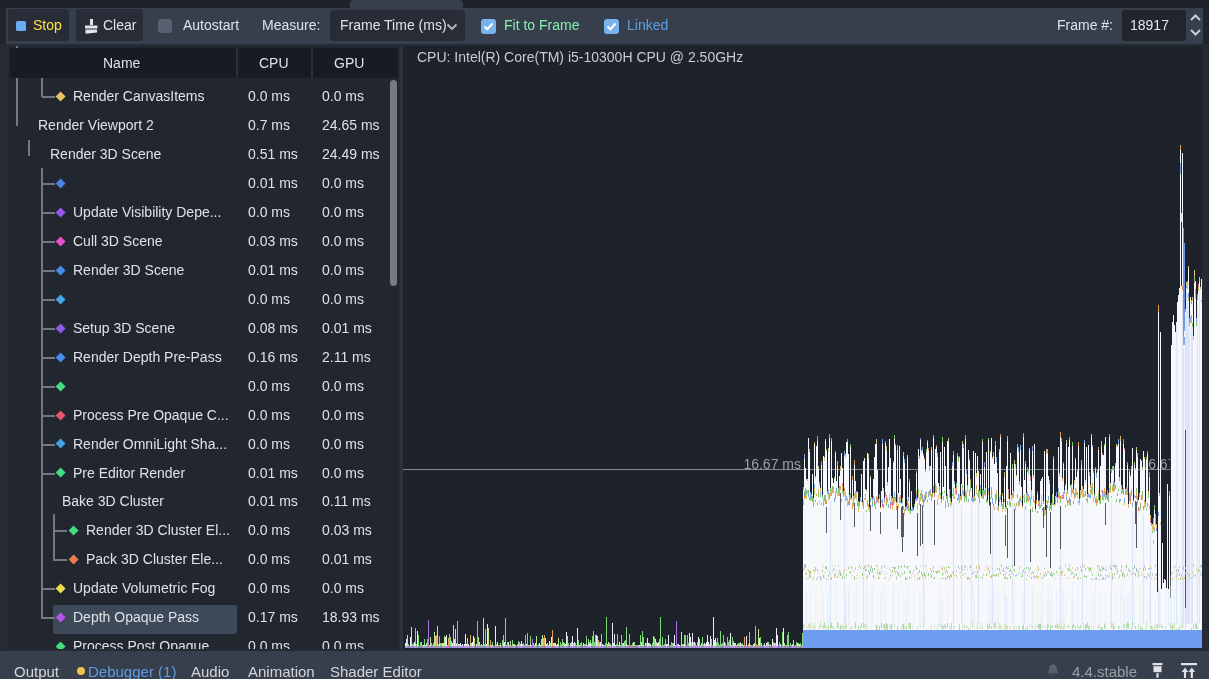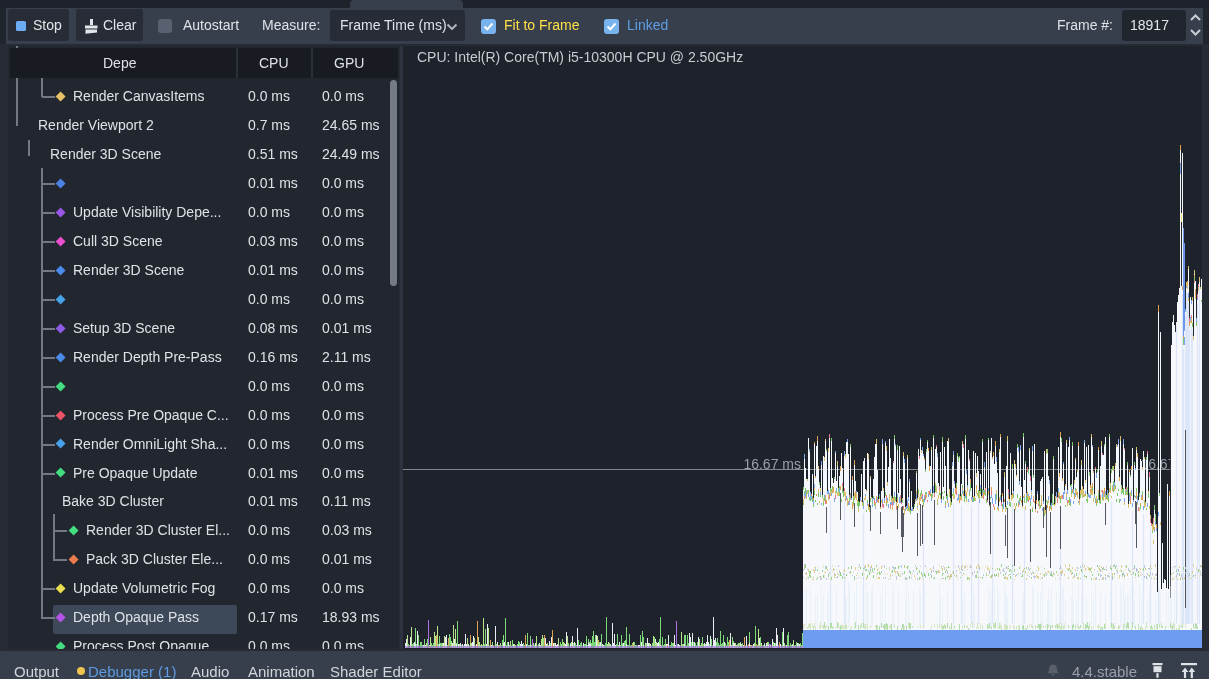--- a/index.html
+++ b/index.html
@@ -12,21 +12,21 @@
 
 <div class="abs" style="left:0;top:0;width:1209px;height:8px;background:#1e222b"></div>
 <div class="abs" style="left:350px;top:0;width:113px;height:8px;background:#373e4c;border-radius:4px 4px 0 0"></div>
 
 <div class="abs" style="left:0;top:8px;width:1209px;height:36px;background:#373e4c"></div>
 <div class="abs" style="left:0;top:8px;width:6px;height:36px;background:#20252d"></div>
 <div class="abs" style="left:1203px;top:8px;width:6px;height:36px;background:#20252d"></div>
 
 <div class="abs" style="left:8px;top:9px;width:61px;height:32px;background:#272c37;border-radius:3px"></div>
 <div class="abs" style="left:15.5px;top:20.5px;width:10px;height:10px;background:#6cacf2;border-radius:1.5px"></div>
-<div class="tl" style="left:33px;top:9.5px;color:#e5e5e5">Stop</div>
+<div class="tl" style="left:33px;top:9.5px;color:#fde047">Stop</div>
 
 <div class="abs" style="left:76px;top:9px;width:67px;height:32px;background:#272c37;border-radius:3px"></div>
 <svg class="abs" style="left:85px;top:18.5px" width="13" height="16" viewBox="0 0 13 16">
       <path d="M5 0h3v6H5z M0 6.5h12.5v3H0z M0.5 10.5h11.5v3l-11.5 1.2z" fill="#e2e6ea"></path>
     </svg>
 <div class="tl" style="left:103px;top:9.5px">Clear</div>
 
 <div class="abs" style="left:158px;top:19px;width:14px;height:14px;background:#596070;border-radius:3px"></div>
 <div class="tl" style="left:183px;top:9.5px">Autostart</div>
 <div class="tl" style="left:262px;top:9.5px">Measure:</div>
@@ -34,21 +34,21 @@
 <div class="abs" style="left:330px;top:10px;width:135px;height:31px;background:#272c37;border-radius:3px"></div>
 <div class="tl" style="left:340px;top:10px">Frame Time (ms)</div>
 <svg class="abs" style="left:446px;top:22.5px" width="12" height="7" viewBox="0 0 12 7">
       <path d="M1.5 1.5 6 6 10.5 1.5" stroke="#aeb4bc" stroke-width="2" fill="none"></path>
     </svg>
 
 <svg class="abs" style="left:481px;top:18.5px" width="15" height="15" viewBox="0 0 15 15">
       <rect width="15" height="15" rx="3" fill="#79b3ee"></rect>
       <path d="M3.5 7.5 6.3 10.3 11.5 4.5" stroke="#fff" stroke-width="2" fill="none"></path>
     </svg>
-<div class="tl" style="left:504px;top:9.5px;color:#fde047">Fit to Frame</div>
+<div class="tl" style="left:504px;top:9.5px;color:#86efac">Fit to Frame</div>
 <svg class="abs" style="left:604px;top:18.5px" width="15" height="15" viewBox="0 0 15 15">
       <rect width="15" height="15" rx="3" fill="#79b3ee"></rect>
       <path d="M3.5 7.5 6.3 10.3 11.5 4.5" stroke="#fff" stroke-width="2" fill="none"></path>
     </svg>
 <div class="tl" style="left:627px;top:9.5px;color:#5f9fe5">Linked</div>
 
 <div class="tl" style="left:1057px;top:9.5px">Frame #:</div>
 <div class="abs" style="left:1122px;top:10px;width:64px;height:31px;background:#21252e;border-radius:3px"></div>
 <div class="tl" style="left:1130px;top:10px;color:#e3e6ea">18917</div>
 <svg class="abs" style="left:1189px;top:12px" width="13" height="26" viewBox="0 0 13 26">
@@ -124,21 +124,21 @@
         <div class="rt" style="left:322px;top:371.6px">0.0 ms</div>
         <div style="position:absolute;left:57.4px;top:411.5px;width:7.2px;height:7.2px;background:#ea5368;transform:rotate(45deg)"></div>
         <div class="rt" style="left:73px;top:400.6px">Process Pre Opaque C...</div>
         <div class="rt" style="left:248px;top:400.6px">0.0 ms</div>
         <div class="rt" style="left:322px;top:400.6px">0.0 ms</div>
         <div style="position:absolute;left:57.4px;top:440.4px;width:7.2px;height:7.2px;background:#46a0ea;transform:rotate(45deg)"></div>
         <div class="rt" style="left:73px;top:429.5px">Render OmniLight Sha...</div>
         <div class="rt" style="left:248px;top:429.5px">0.0 ms</div>
         <div class="rt" style="left:322px;top:429.5px">0.0 ms</div>
         <div style="position:absolute;left:57.4px;top:469.4px;width:7.2px;height:7.2px;background:#43dc81;transform:rotate(45deg)"></div>
-        <div class="rt" style="left:73px;top:458.5px">Pre Opaque Update</div>
+        <div class="rt" style="left:73px;top:458.5px">Pre Editor Render</div>
         <div class="rt" style="left:248px;top:458.5px">0.01 ms</div>
         <div class="rt" style="left:322px;top:458.5px">0.0 ms</div>
         <div class="rt" style="left:62px;top:487.4px">Bake 3D Cluster</div>
         <div class="rt" style="left:248px;top:487.4px">0.01 ms</div>
         <div class="rt" style="left:322px;top:487.4px">0.11 ms</div>
         <div style="position:absolute;left:69.9px;top:527.3px;width:7.2px;height:7.2px;background:#43dc81;transform:rotate(45deg)"></div>
         <div class="rt" style="left:86px;top:516.4px">Render 3D Cluster El...</div>
         <div class="rt" style="left:248px;top:516.4px">0.0 ms</div>
         <div class="rt" style="left:322px;top:516.4px">0.03 ms</div>
         <div style="position:absolute;left:69.9px;top:556.3px;width:7.2px;height:7.2px;background:#ea7c50;transform:rotate(45deg)"></div>
@@ -156,21 +156,21 @@
         <div style="position:absolute;left:57.4px;top:643.1px;width:7.2px;height:7.2px;background:#43dc81;transform:rotate(45deg)"></div>
         <div class="rt" style="left:73px;top:632.2px">Process Post Opaque</div>
         <div class="rt" style="left:248px;top:632.2px">0.0 ms</div>
         <div class="rt" style="left:322px;top:632.2px">0.0 ms</div>
   </div>
 </div>
 
 <div class="abs" style="left:9.5px;top:47.5px;width:388px;height:30.5px;background:#181b22"></div>
 <div class="abs" style="left:235.5px;top:47.5px;width:2px;height:30.5px;background:#2b303a"></div>
 <div class="abs" style="left:310.5px;top:47.5px;width:2px;height:30.5px;background:#2b303a"></div>
-<div class="rt" style="left:103px;top:48.5px;line-height:29px">Depe</div>
+<div class="rt" style="left:103px;top:48.5px;line-height:29px">Name</div>
 <div class="rt" style="left:259px;top:48.5px;line-height:29px">CPU</div>
 <div class="rt" style="left:334px;top:48.5px;line-height:29px">GPU</div>
 
 <div class="abs" style="left:390px;top:80px;width:7px;height:206px;background:#757b85;border-radius:3.5px"></div>
 
 <div class="abs" style="left:399.5px;top:46px;width:3px;height:604px;background:#2d333e"></div>
 
 <div class="abs" style="left:403px;top:46px;width:799px;height:604px;background:#1d222b"></div>
 <svg id="gsvg" width="799" height="604" viewBox="0 0 799 604" style="position:absolute;left:403px;top:46px" font-family="Liberation Sans, sans-serif">
       <line x1="0" y1="423.5" x2="799" y2="423.5" stroke="#82868e" stroke-width="1"></line>

